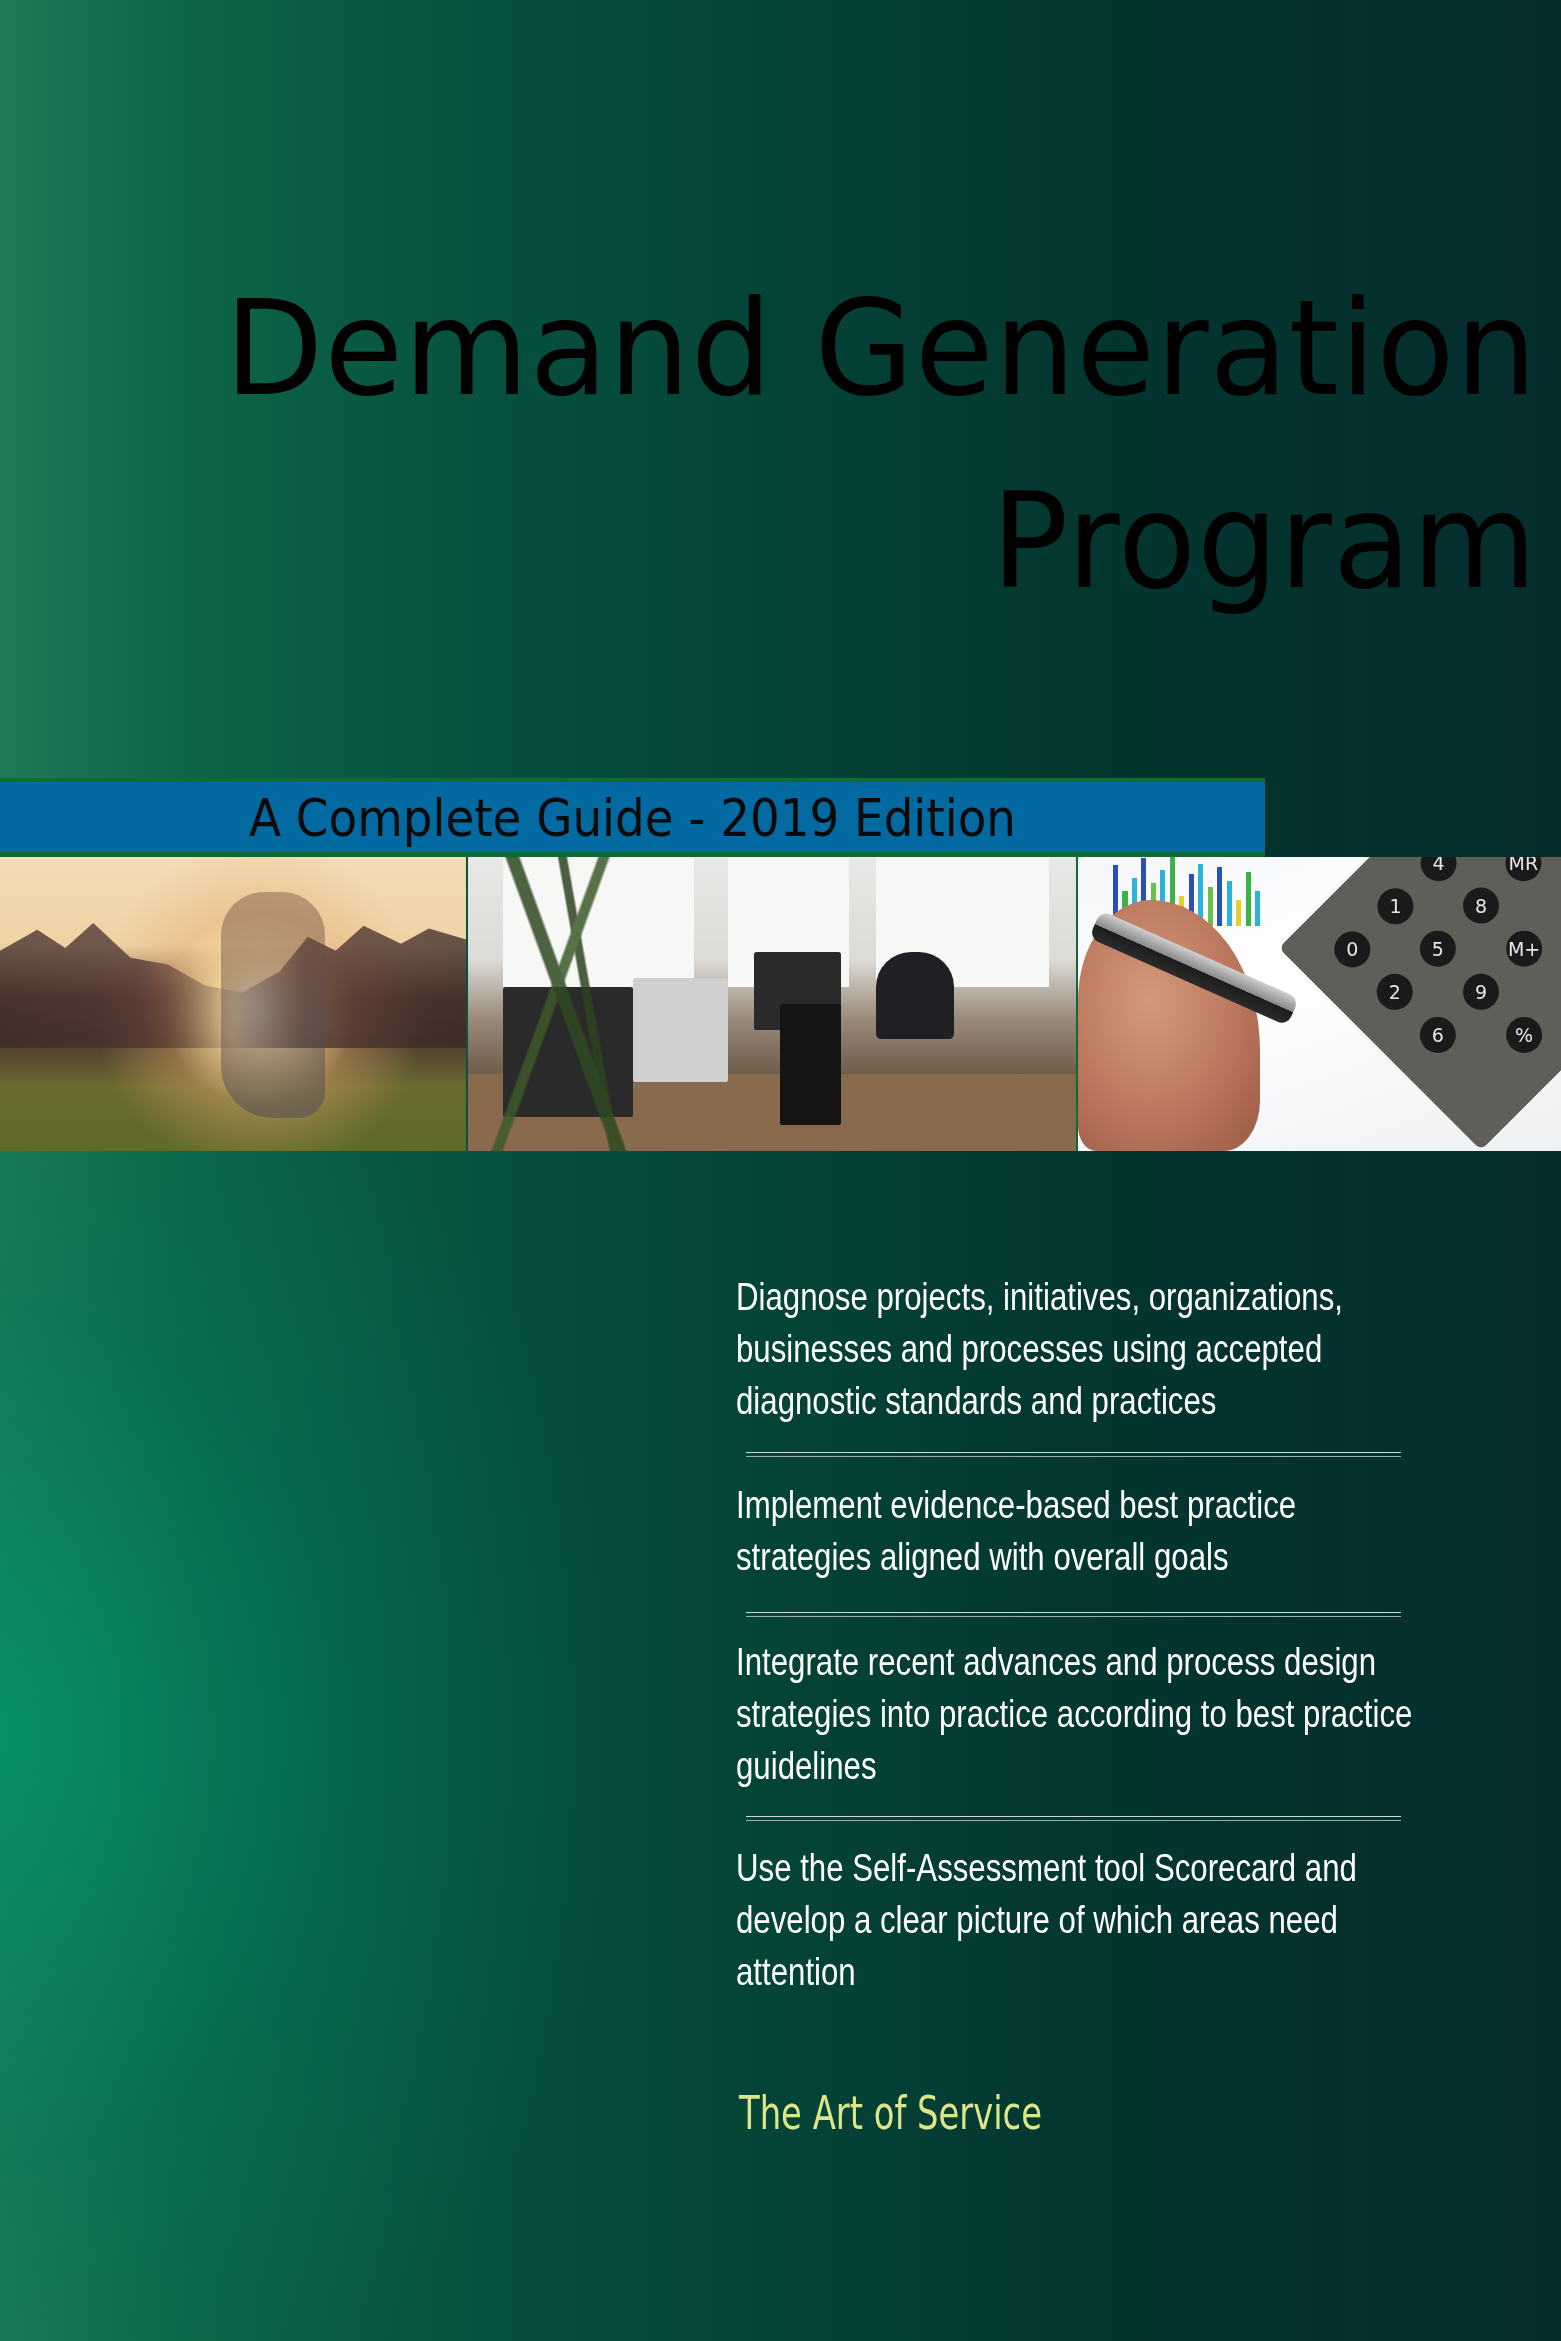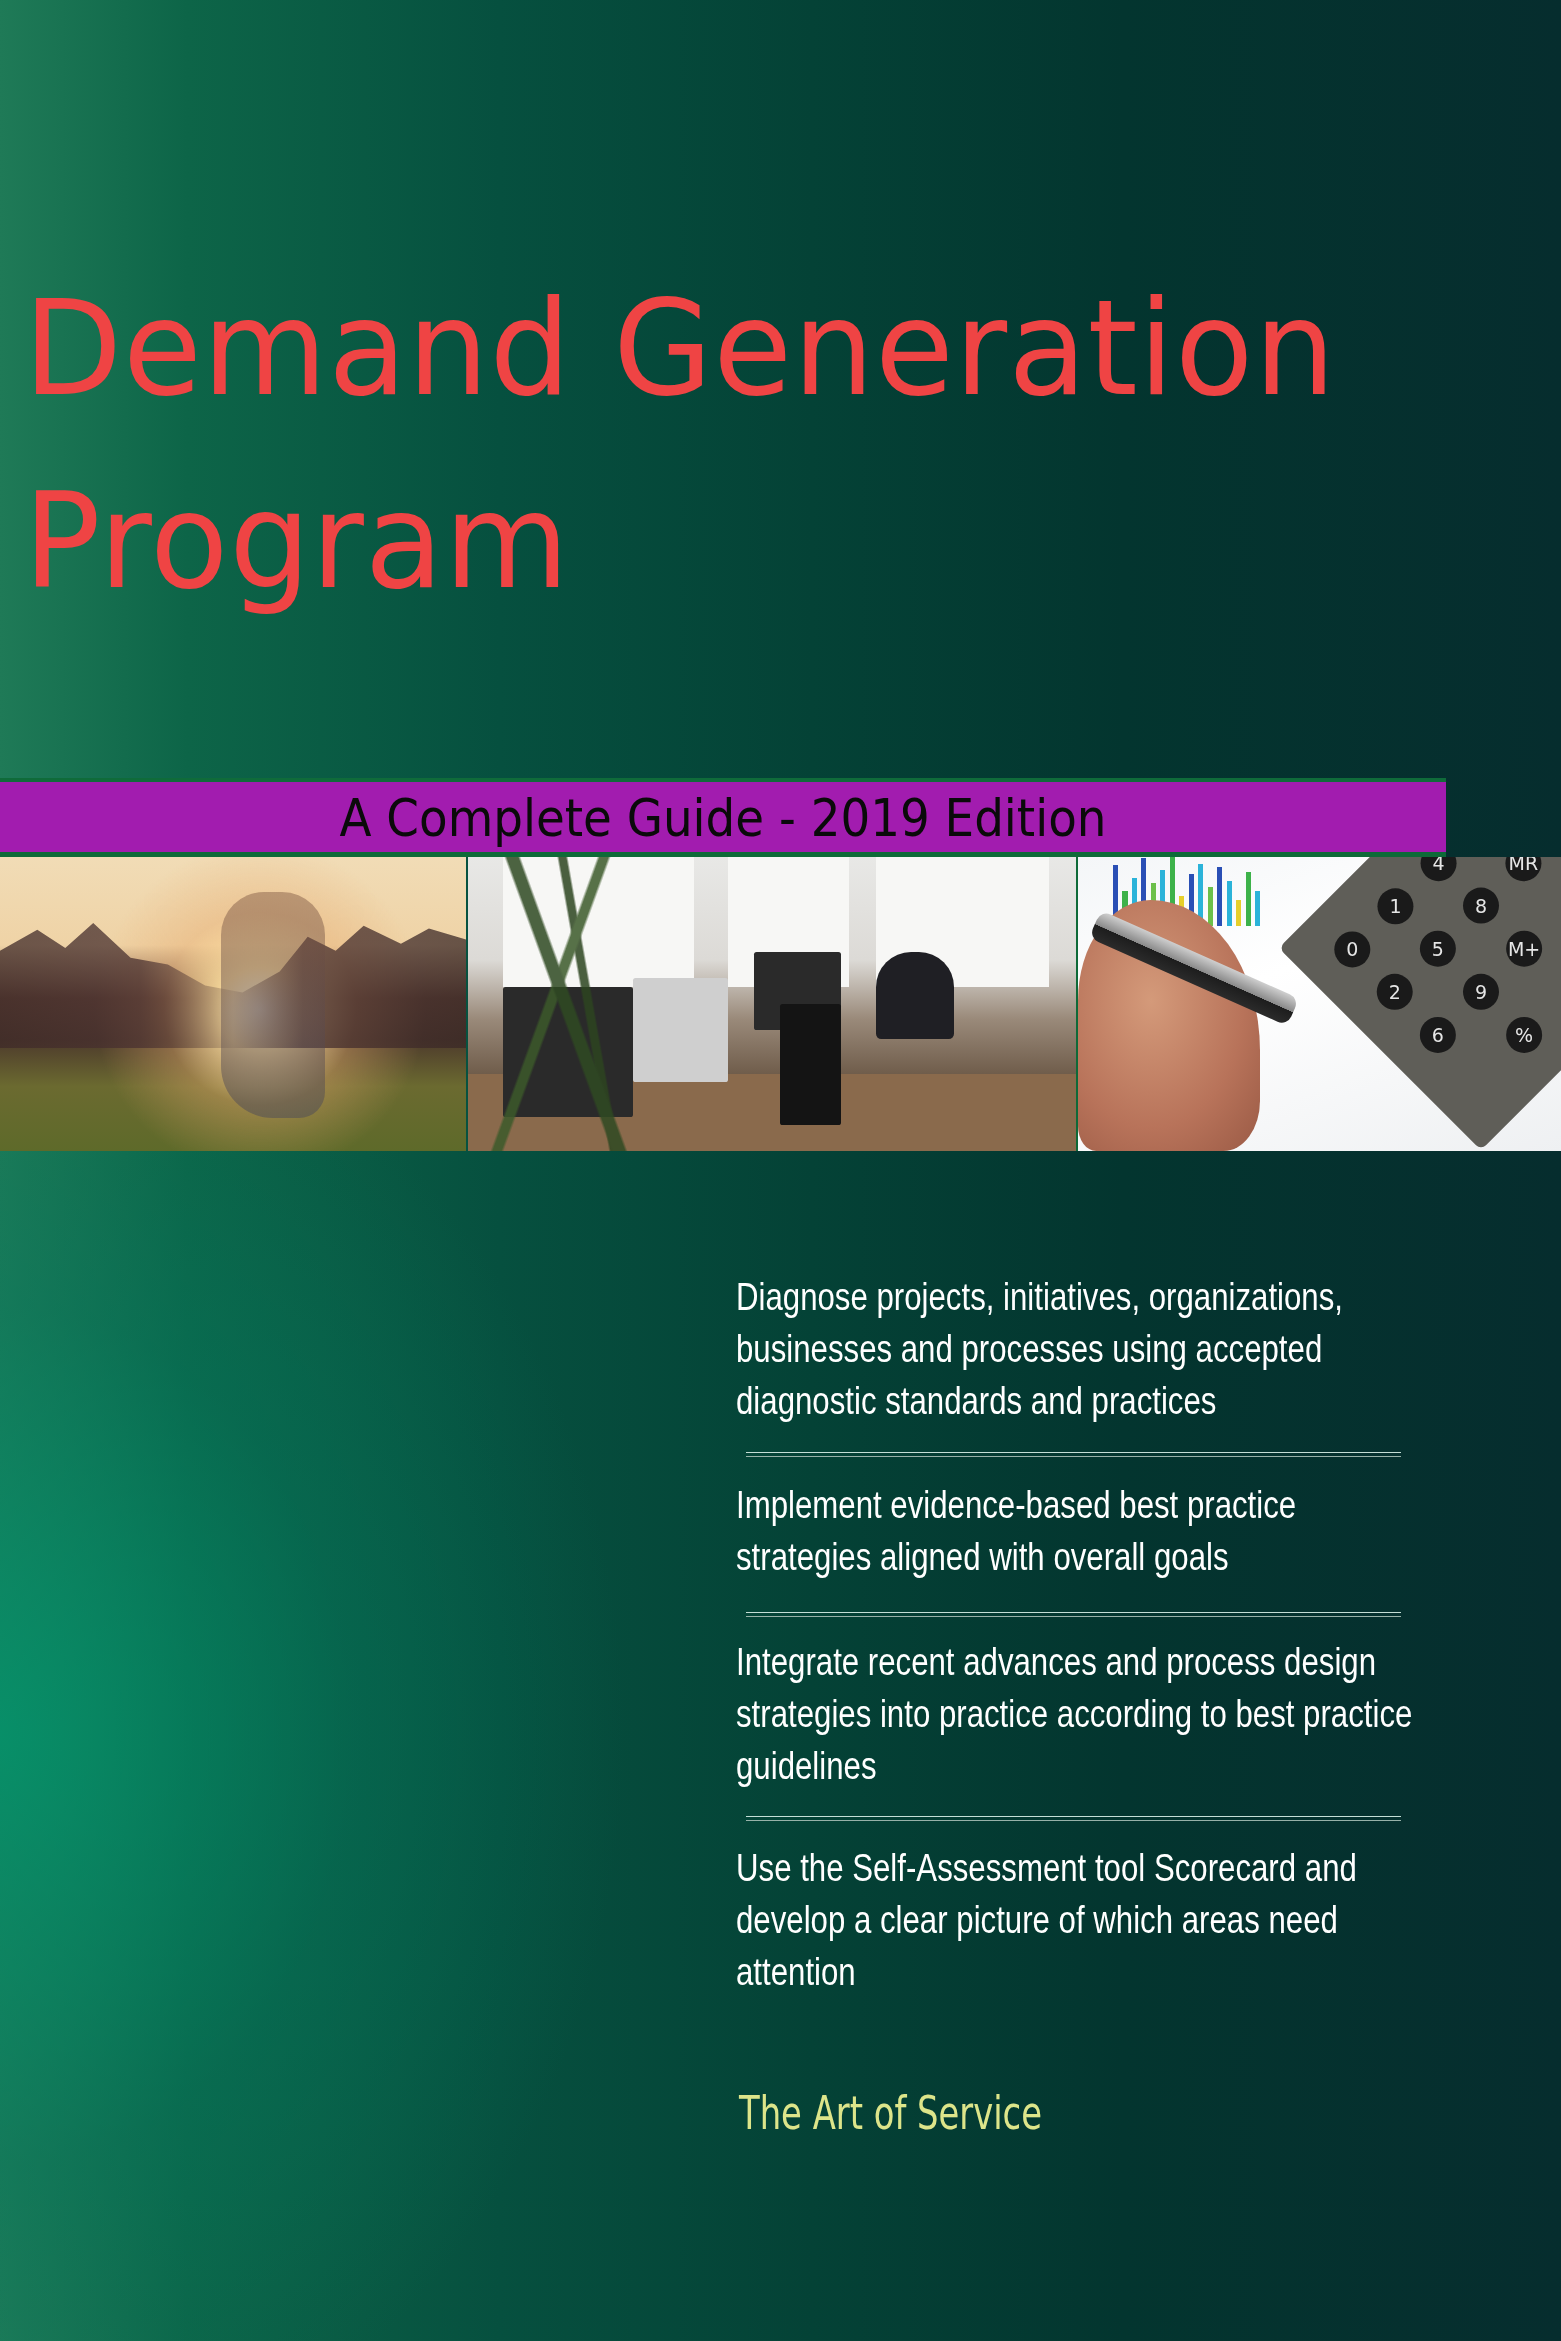--- a/index.html
+++ b/index.html
@@ -6,32 +6,32 @@
   body {
     width: 1561px; height: 2342px; overflow: hidden; position: relative;
     font-family: "Liberation Sans", "DejaVu Sans", sans-serif;
     background:
       radial-gradient(ellipse 781px 954px at 0px 1735px, rgba(0,150,110,0.75) 0%, rgba(0,120,95,0.35) 45%, rgba(0,80,70,0) 80%),
       linear-gradient(90deg, #1f7a57 0%, #0d6548 12%, #06503f 32%, #044236 52%, #03352f 72%, #062d2e 100%);
   }
   .cover { position: absolute; inset: 0; }
 
   .title-block {
-    position: absolute; left: 0; top: 252px; width: 1561px; text-align: left;
-    color: #ef4444; font-weight: bold;
+    position: absolute; left: 0; top: 252px; width: 1561px; text-align: right;
+    color: #000000; font-weight: bold;
   }
   .title-line {
     display: block; font-size: 132px; line-height: 193px; letter-spacing: 0.9px;
     font-family: "DejaVu Sans", sans-serif; font-weight: normal;
     transform: scaleX(0.97);
   }
 
   .band {
-    position: absolute; left: 0; width: 1446px;
-    background: #a21caf; color: #0a0a0a; text-align: center;
+    position: absolute; left: 0; width: 1265px;
+    background: #0369a1; color: #0a0a0a; text-align: center;
     font-family: "DejaVu Sans Condensed", "DejaVu Sans", sans-serif;
   }
   .band-top { top: 778px; height: 79px; }
   .band-top::before {
     content: ""; position: absolute; left: 0; right: 0; top: 0; height: 4.3px; background: #0f6b3a;
   }
   .band-top::after {
     content: ""; position: absolute; left: 0; right: 0; bottom: 0; height: 5.2px; background: #0e6a38;
   }
   .band-top .band-text {

